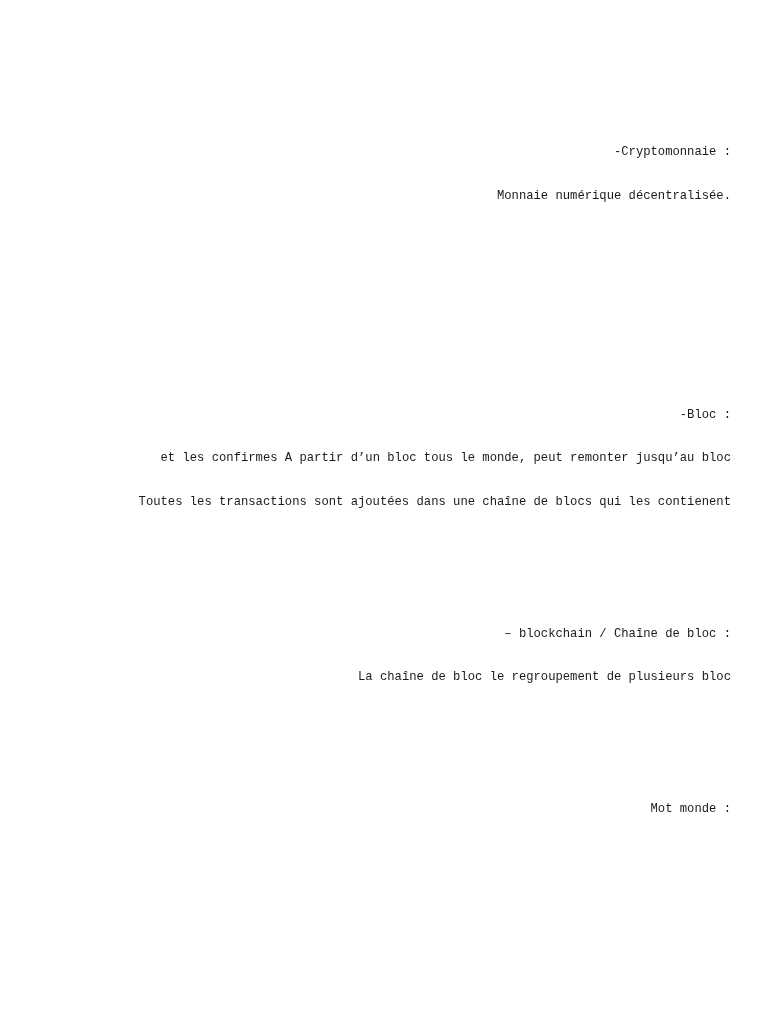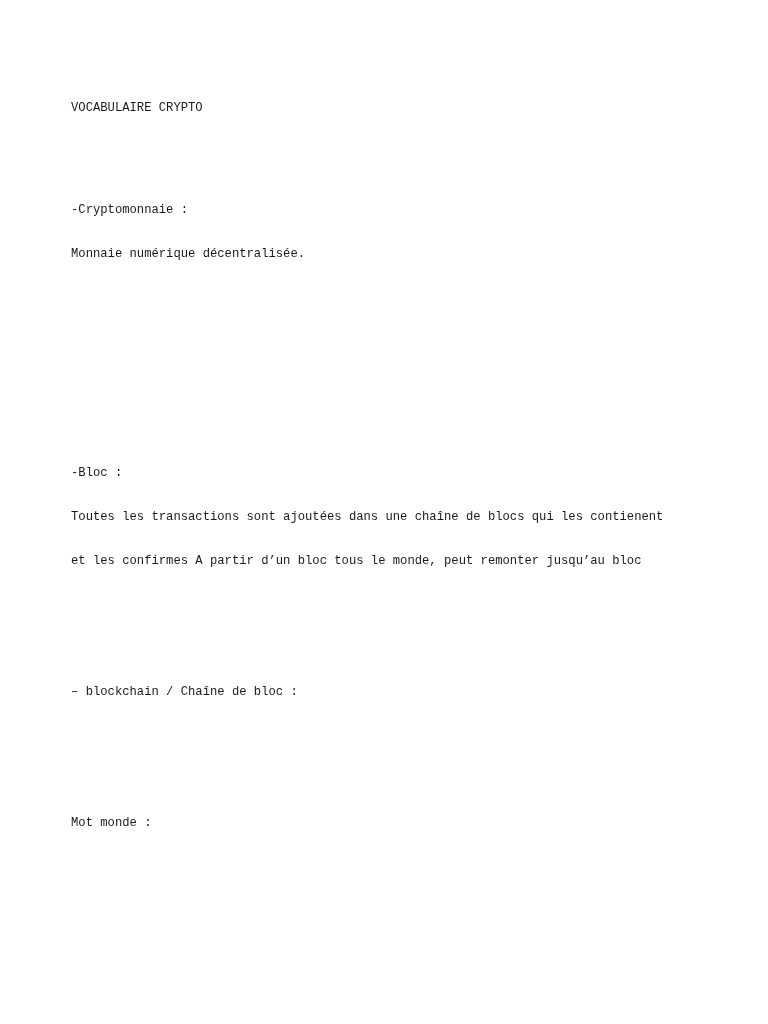--- a/index.html
+++ b/index.html
@@ -9,45 +9,45 @@
       left: 71px;
       top: 72px;
       width: 660px;
       font-family: "Liberation Mono", "DejaVu Sans Mono", monospace;
       font-size: 12.2px;
       line-height: 14.6px;
       color: #1a1a1a;
       white-space: pre;
     }
     .title { margin: 0 0 14.6px 0; }
-    .entry { margin: 0 0 14.6px 0; }
+    .entry { margin: 0 0 14.6px 0; text-align: right; }
     .term, .def-line { display: block; }
   </style>
 </head>
 <body>
 
 <div class="page">
-  <div class="title">VOCABULAIRE CRYPTO</div>
 
   <div class="entry">
     <span class="term">-Cryptomonnaie :</span>
     <span class="def-line">Monnaie numérique décentralisée.</span>
   </div>
 
   <div class="entry">
   </div>
 
   <div class="entry">
     <span class="term">-Bloc :</span>
+    <span class="def-line">et les confirmes A partir d’un bloc tous le monde, peut remonter jusqu’au bloc</span>
     <span class="def-line">Toutes les transactions sont ajoutées dans une chaîne de blocs qui les contienent</span>
-    <span class="def-line">et les confirmes A partir d’un bloc tous le monde, peut remonter jusqu’au bloc</span>
   </div>
 
   <div class="entry">
     <span class="term">– blockchain / Chaîne de bloc :</span>
+    <span class="def-line">La chaîne de bloc le regroupement de plusieurs bloc</span>
   </div>
 
   <div class="entry">
     <span class="term">Mot monde :</span>
   </div>
 
   
 
   
 

